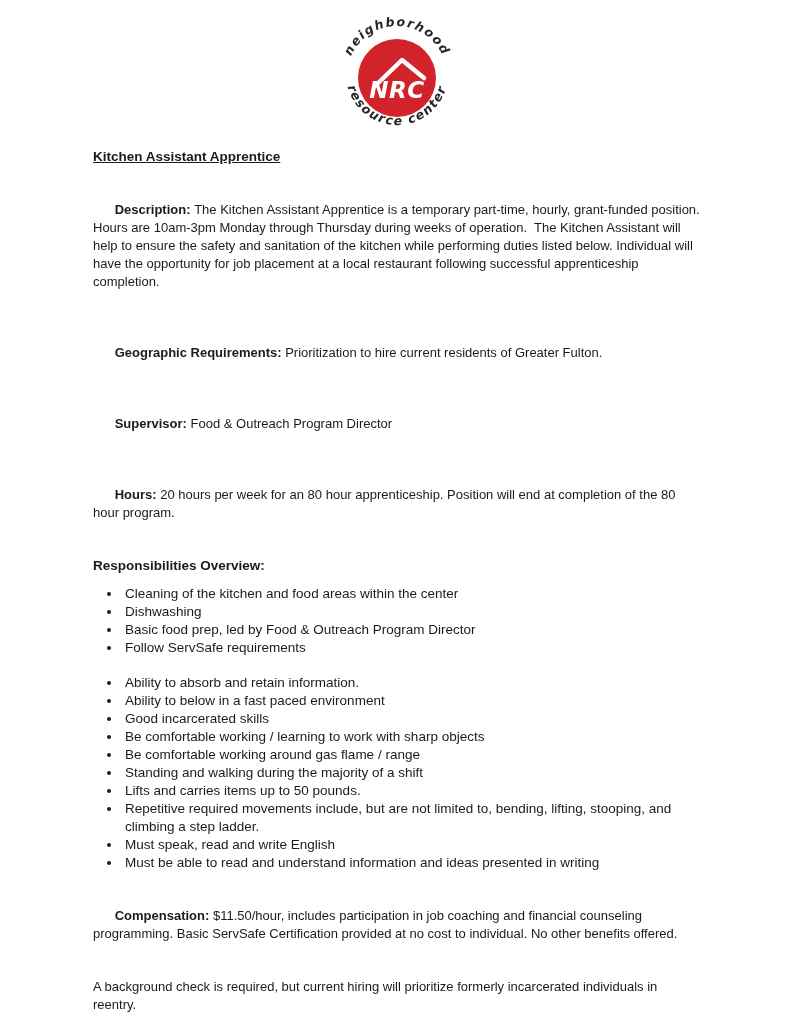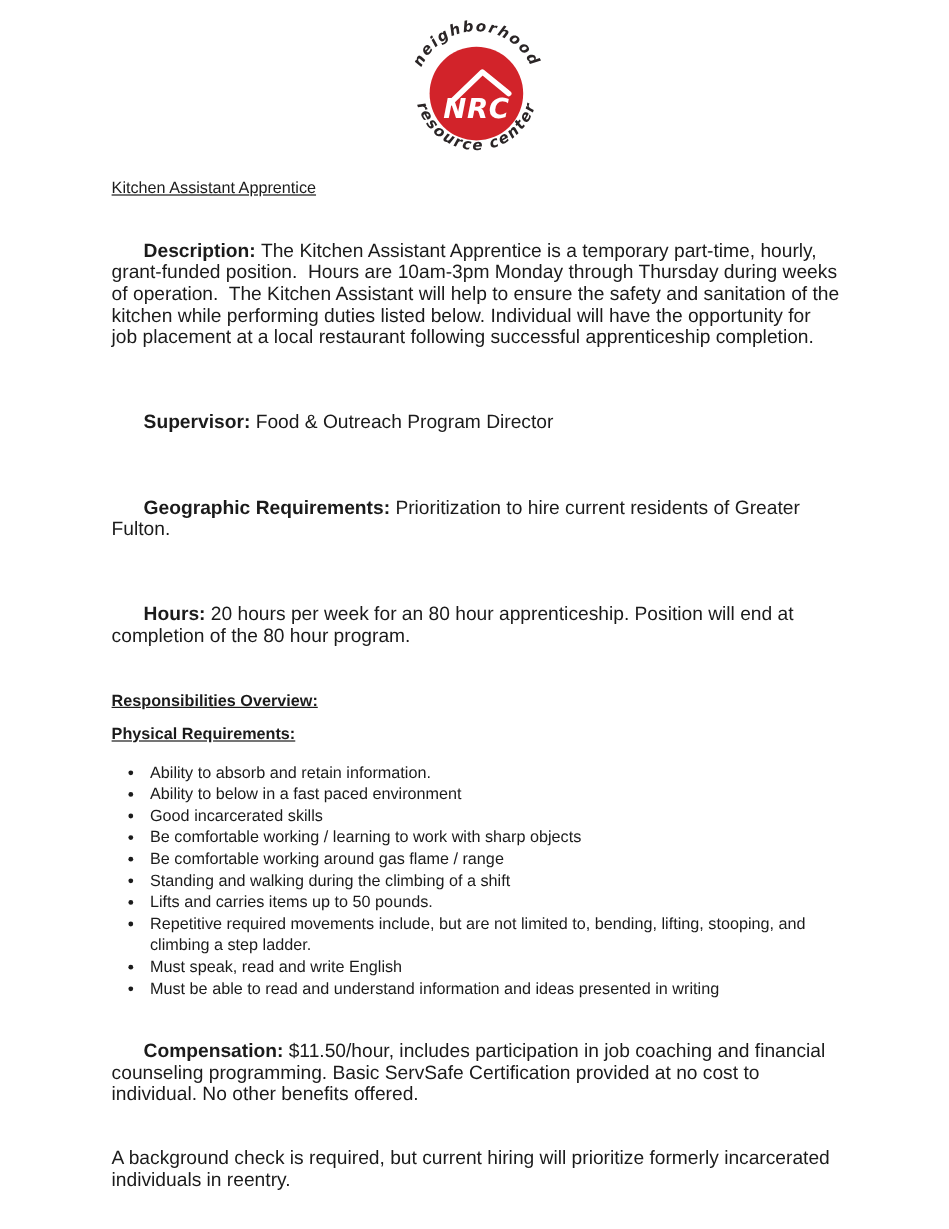--- a/index.html
+++ b/index.html
@@ -36,41 +36,40 @@
     font-family: "DejaVu Sans", sans-serif;
     font-style: italic;
     font-weight: bold;
     font-size: 23px;
     letter-spacing: 0.5px;
   }
   
   main { margin-top: 14px; }
   .title {
     font-size: 13.5px;
-    font-weight: normal;
+    font-weight: bold;
     text-decoration: underline;
     line-height: 18px;
     margin: 0 0 17px 0;
   }
   p {
-    font-size: 16px;
+    font-size: 13px;
     line-height: 18px;
     margin: 0 0 17px 0;
     white-space: pre-wrap;
   }
   .lead {
     font-weight: bold;
   }
   .lead::after { content: " "; }
   .section-heading {
     font-size: 13.5px;
     font-weight: bold;
     line-height: 18px;
     margin: 0 0 10px 0;
-    text-decoration: underline;
   }
   ul {
     margin: 0 0 17px 0;
     padding-left: 29px;
   }
   ul.gap-top { margin-top: 14px; }
   li {
     font-size: 13.5px;
     line-height: 18px;
     padding-left: 3px;
@@ -101,44 +100,50 @@
 
   <main>
 
     <h1 class="title">Kitchen Assistant Apprentice</h1>
 
     <p>
       <span class="lead">Description:</span><span>The Kitchen Assistant Apprentice is a temporary part-time, hourly, grant-funded position.  Hours are 10am-3pm Monday through Thursday during weeks of operation.  The Kitchen Assistant will help to ensure the safety and sanitation of the kitchen while performing duties listed below. Individual will have the opportunity for job placement at a local restaurant following successful apprenticeship completion.</span>
     </p>
 
     <p>
-      <span class="lead">Supervisor:</span><span>Food &amp; Outreach Program Director</span>
+      <span class="lead">Geographic Requirements:</span><span>Prioritization to hire current residents of Greater Fulton.</span>
     </p>
 
     <p>
-      <span class="lead">Geographic Requirements:</span><span>Prioritization to hire current residents of Greater Fulton.</span>
+      <span class="lead">Supervisor:</span><span>Food &amp; Outreach Program Director</span>
     </p>
 
     <p>
       <span class="lead">Hours:</span><span>20 hours per week for an 80 hour apprenticeship. Position will end at completion of the 80 hour program.</span>
     </p>
 
     <h2 class="section-heading">Responsibilities Overview:</h2>
 
+    <ul>
 
-    <h2 class="section-heading">Physical Requirements:</h2>
+    <li>Cleaning of the kitchen and food areas within the center</li>
+        <li>Dishwashing</li>
+        <li>Basic food prep, led by Food &amp; Outreach Program Director</li>
+        <li>Follow ServSafe requirements</li>
+      </ul>
+
 
     <ul class="gap-top">
 
     <li>Ability to absorb and retain information.</li>
         <li>Ability to below in a fast paced environment</li>
         <li>Good incarcerated skills</li>
         <li>Be comfortable working / learning to work with sharp objects</li>
         <li>Be comfortable working around gas flame / range</li>
-        <li>Standing and walking during the climbing of a shift</li>
+        <li>Standing and walking during the majority of a shift</li>
         <li>Lifts and carries items up to 50 pounds.</li>
         <li>Repetitive required movements include, but are not limited to, bending, lifting, stooping, and climbing a step ladder.</li>
         <li>Must speak, read and write English</li>
         <li>Must be able to read and understand information and ideas presented in writing</li>
       </ul>
 
     <p>
       <span class="lead">Compensation:</span><span>$11.50/hour, includes participation in job coaching and financial counseling programming. Basic ServSafe Certification provided at no cost to individual. No other benefits offered.</span>
     </p>
 

